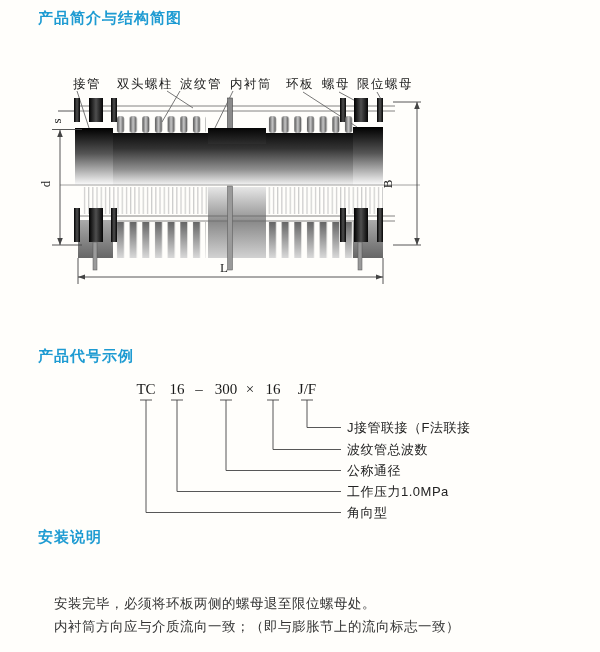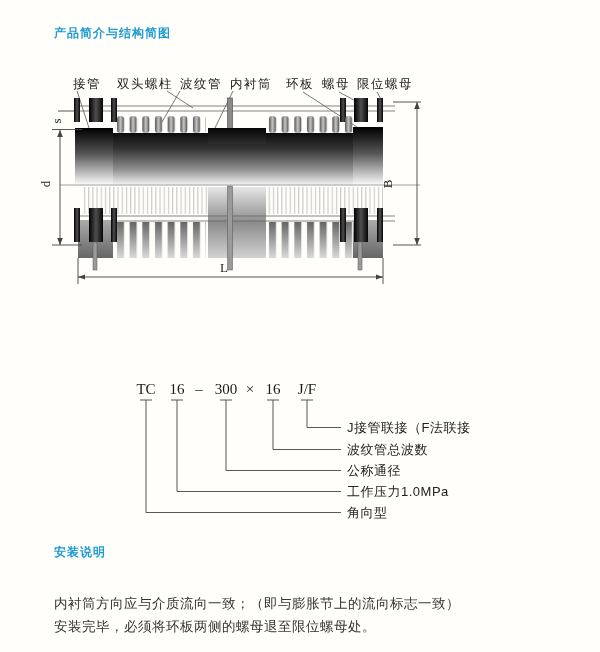--- a/index.html
+++ b/index.html
@@ -4,22 +4,22 @@
 <style>
   html,body{margin:0;padding:0;}
   .page{
     position:relative;
     width:600px;height:652px;
     background:#fffefb;
     overflow:hidden;
     font-family:"Liberation Sans", sans-serif;
   }
   .sec-title{
-    position:absolute;left:38px;margin:16px;
-    font-size:12px;font-weight:bold;color:#1e9bd2;
+    position:absolute;left:38px;margin:0;
+    font-size:15px;font-weight:bold;color:#1e9bd2;
     letter-spacing:1px;
     font-family:"Liberation Sans", sans-serif;
   }
   .t1{top:9px;}
   .t2{top:347px;}
   .t3{top:528px;}
   .diagram{position:absolute;left:35px;top:65px;}
   .codefig{position:absolute;left:120px;top:375px;}
   .install{position:absolute;left:54px;top:596px;width:480px;}
   .install p{margin:0 0 8px 0;font-size:13.5px;line-height:15px;color:#333;letter-spacing:0.5px;}
@@ -167,20 +167,21 @@
       <polygon class="arr" points="417,245 414.2,238 419.8,238"></polygon>
       <text class="dimletter" text-anchor="middle" transform="rotate(-90 392 184)" x="392" y="184">B</text>
 
       <path class="ln" d="M78 277 H383 M78 258 V284 M383 258 V284"></path>
       <polygon class="arr" points="78,277 85,274.5 85,279.5"></polygon>
       <polygon class="arr" points="383,277 376,274.5 376,279.5"></polygon>
       <text class="dimletter" text-anchor="middle" x="224" y="272" font-size="14">L</text>
     </g>
   </svg>
 
+  <h2 class="sec-title t2">产品代号示例</h2>
 
   <svg class="codefig" width="350" height="155" viewBox="120 375 350 155" xmlns="http://www.w3.org/2000/svg">
     <g>
       <text class="token" text-anchor="middle" x="146" y="394">TC</text>
       <text class="token" text-anchor="middle" x="177" y="394">16</text>
       <text class="token" text-anchor="middle" x="199" y="394">–</text>
       <text class="token" text-anchor="middle" x="226" y="394">300</text>
       <text class="token" text-anchor="middle" x="250" y="394">×</text>
       <text class="token" text-anchor="middle" x="273" y="394">16</text>
       <text class="token" text-anchor="middle" x="307" y="394">J/F</text>
@@ -197,17 +198,17 @@
       <text class="legend" x="347" y="454">波纹管总波数</text>
       <text class="legend" x="347" y="475">公称通径</text>
       <text class="legend" x="347" y="496">工作压力1.0MPa</text>
       <text class="legend" x="347" y="517">角向型</text>
     </g>
   </svg>
 
   <h2 class="sec-title t3">安装说明</h2>
 
   <div class="install">
+    <p>安装完毕，必须将环板两侧的螺母退至限位螺母处。</p>
     <p>内衬筒方向应与介质流向一致；（即与膨胀节上的流向标志一致）</p>
-    <p>安装完毕，必须将环板两侧的螺母退至限位螺母处。</p>
   </div>
 
 </div>
 
 </body></html>

